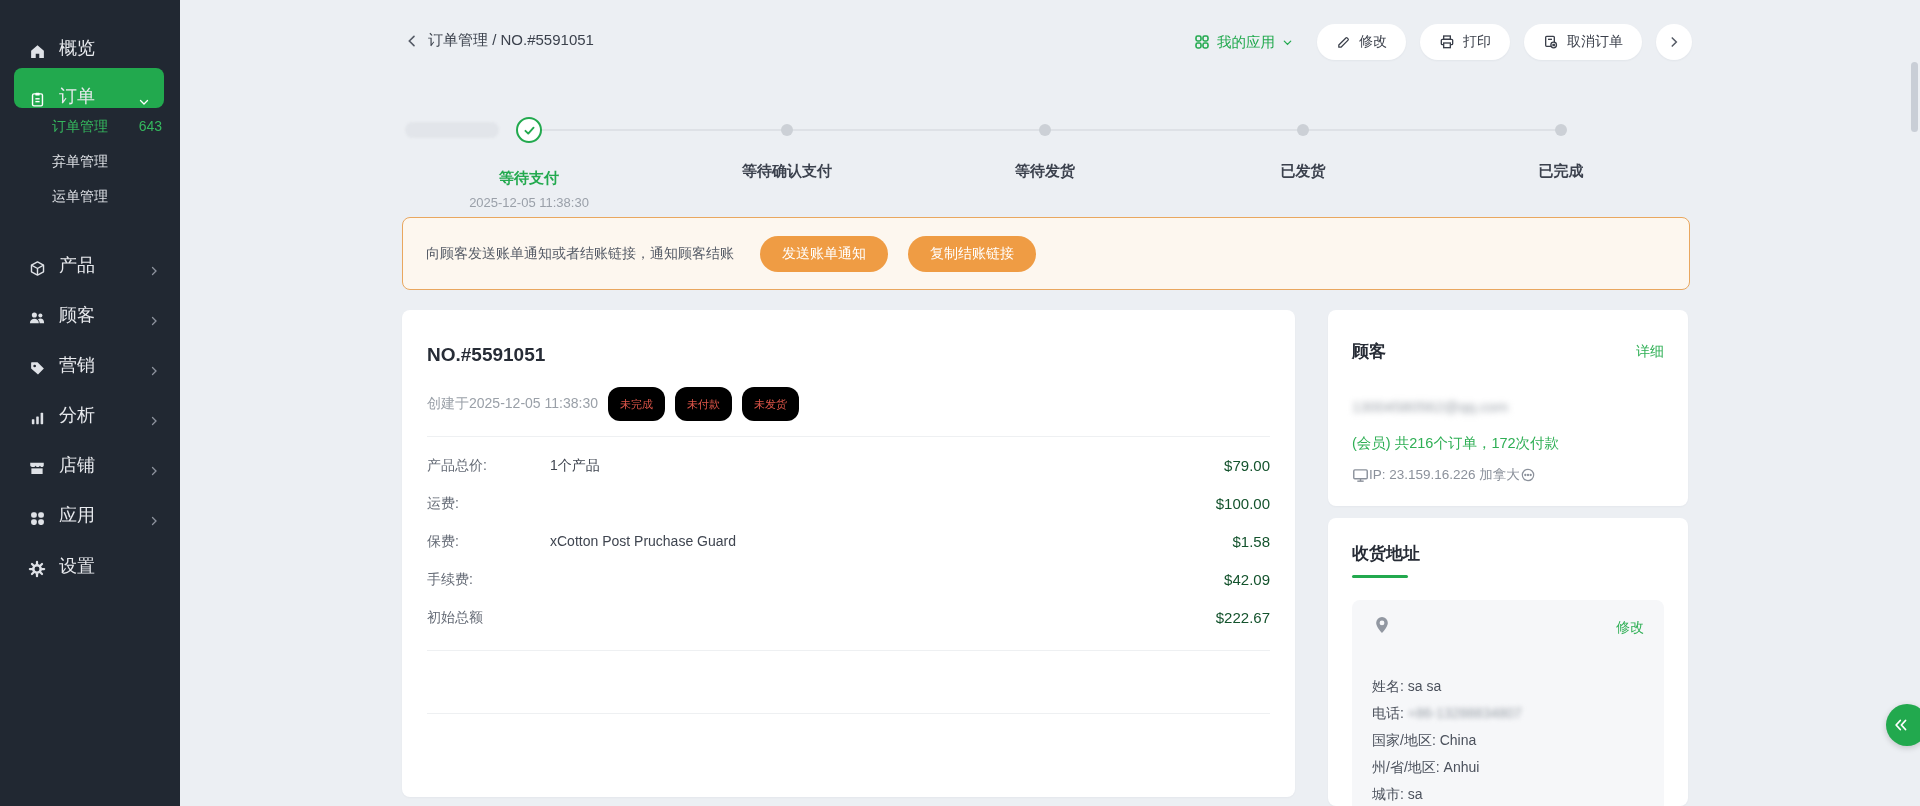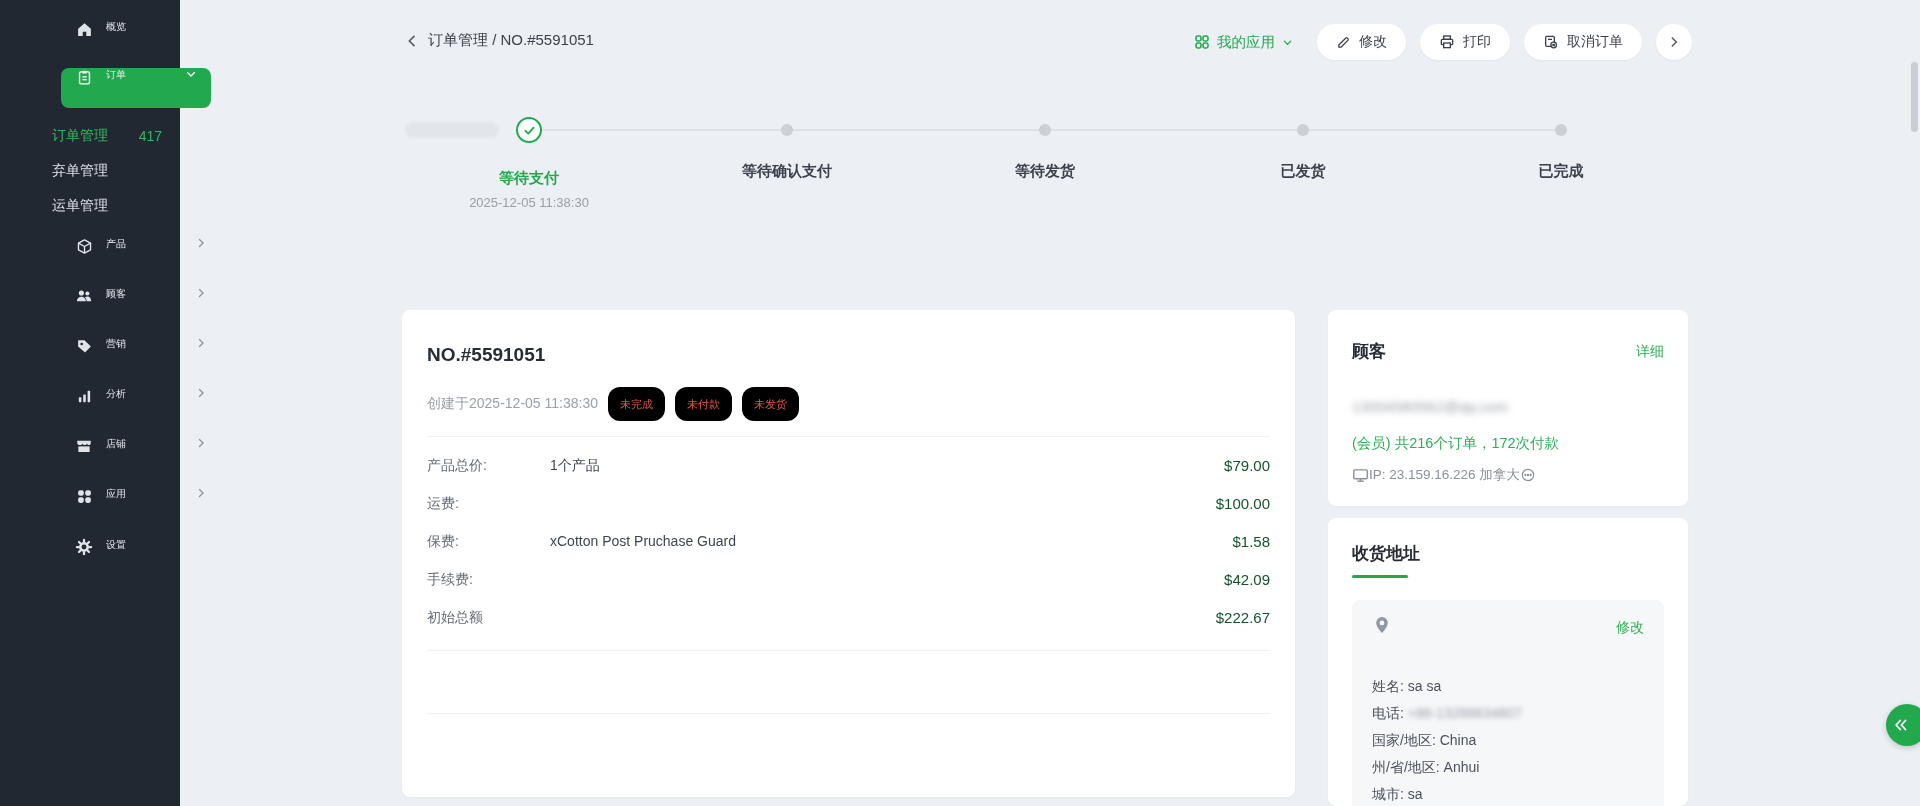--- a/index.html
+++ b/index.html
@@ -2,28 +2,28 @@
 <html><head>
 <meta charset="utf-8">
 <style>
   * { margin:0; padding:0; box-sizing:border-box; }
   html,body { width:1920px; height:806px; }
   body { font-family:"Liberation Sans","DejaVu Sans",sans-serif; }
   .app { position:relative; width:1920px; height:806px; background:#eceff3; overflow:hidden; }
 
   
   .sidebar { position:absolute; left:0; top:0; width:180px; height:806px; background:#212832; }
-  .side-item { position:absolute; left:0; width:180px; height:40px; display:flex; align-items:flex-start;
-               padding-left:28px; color:#e8eaee; font-size:10px; cursor:pointer;margin-left:47px; }
+  .side-item { position:absolute; left:0; width:180px; height:40px; display:flex; align-items:flex-end;
+               padding-left:28px; color:#e8eaee; font-size:18px; cursor:pointer; }
   .side-item .ic { width:18px; height:18px; margin-right:13px; display:flex; align-items:center; justify-content:center; color:#dfe2e7; flex:0 0 18px; }
   .side-item .chev { position:absolute; right:20px; color:#8d939e; display:flex; }
   .side-item.active { left:14px; width:150px; border-radius:8px; background:#22a94e; padding-left:14px; }
   .side-item.active .ic { color:#fff; }
   .side-item.active .chev { right:14px; color:#fff; }
-  .side-sub { position:absolute; left:0; width:180px; height:36px; display:flex; align-items:center;
+  .side-sub { position:absolute; left:0; width:180px; height:36px; display:flex; 
               padding-left:52px; color:#dde0e5; font-size:14px; cursor:pointer; }
   .side-sub .cnt { position:absolute; right:18px; font-size:14px; }
   .side-sub.current, .side-sub.current .cnt { color:#35b85e; }
 
   
   .header { position:absolute; left:180px; top:0; width:1740px; height:84px; }
   .breadcrumb { position:absolute; left:224px; top:31px; display:flex; align-items:center; gap:8px;
                 color:#3c424d; font-size:15px; }
   .breadcrumb .back { display:flex; color:#555b66; cursor:pointer; }
   .actions { position:absolute; right:228px; top:24px; display:flex; align-items:center; gap:14px; }
@@ -125,21 +125,21 @@
       <span>订单</span>
       <span class="chev">
         <svg width="12" height="12" viewBox="0 0 24 24" fill="none" stroke="currentColor" stroke-width="2.6" stroke-linecap="round">
             <polyline points="5,9 12,16 19,9"></polyline>
           </svg>
       </span>
     </div>
 
     <div class="side-sub current" style="top:118px">
       <span>订单管理</span>
-      <span class="cnt">417</span>
+      <span class="cnt">643</span>
     </div>
     <div class="side-sub" style="top:153px">
       <span>弃单管理</span>
     </div>
     <div class="side-sub" style="top:188px">
       <span>运单管理</span>
     </div>
 
     <div class="side-item" style="top:237px">
       <span class="ic">
@@ -333,20 +333,25 @@
     <div class="step" style="left:774px">
       <div class="node dot"></div>
       <div class="lbl">已发货</div>
     </div>
     <div class="step" style="left:1032px">
       <div class="node dot"></div>
       <div class="lbl">已完成</div>
     </div>
   </div>
 
+  <div class="notice">
+    <span class="txt">向顾客发送账单通知或者结账链接，通知顾客结账</span>
+    <button class="btn-orange first">发送账单通知</button>
+    <button class="btn-orange second">复制结账链接</button>
+  </div>
 
   <section class="card order-card">
     <h1 class="order-title">NO.#5591051</h1>
     <div class="order-created">
       <span class="when">创建于2025-12-05 11:38:30</span>
       <span class="badge">未完成</span>
       <span class="badge">未付款</span>
       <span class="badge">未发货</span>
     </div>
 

